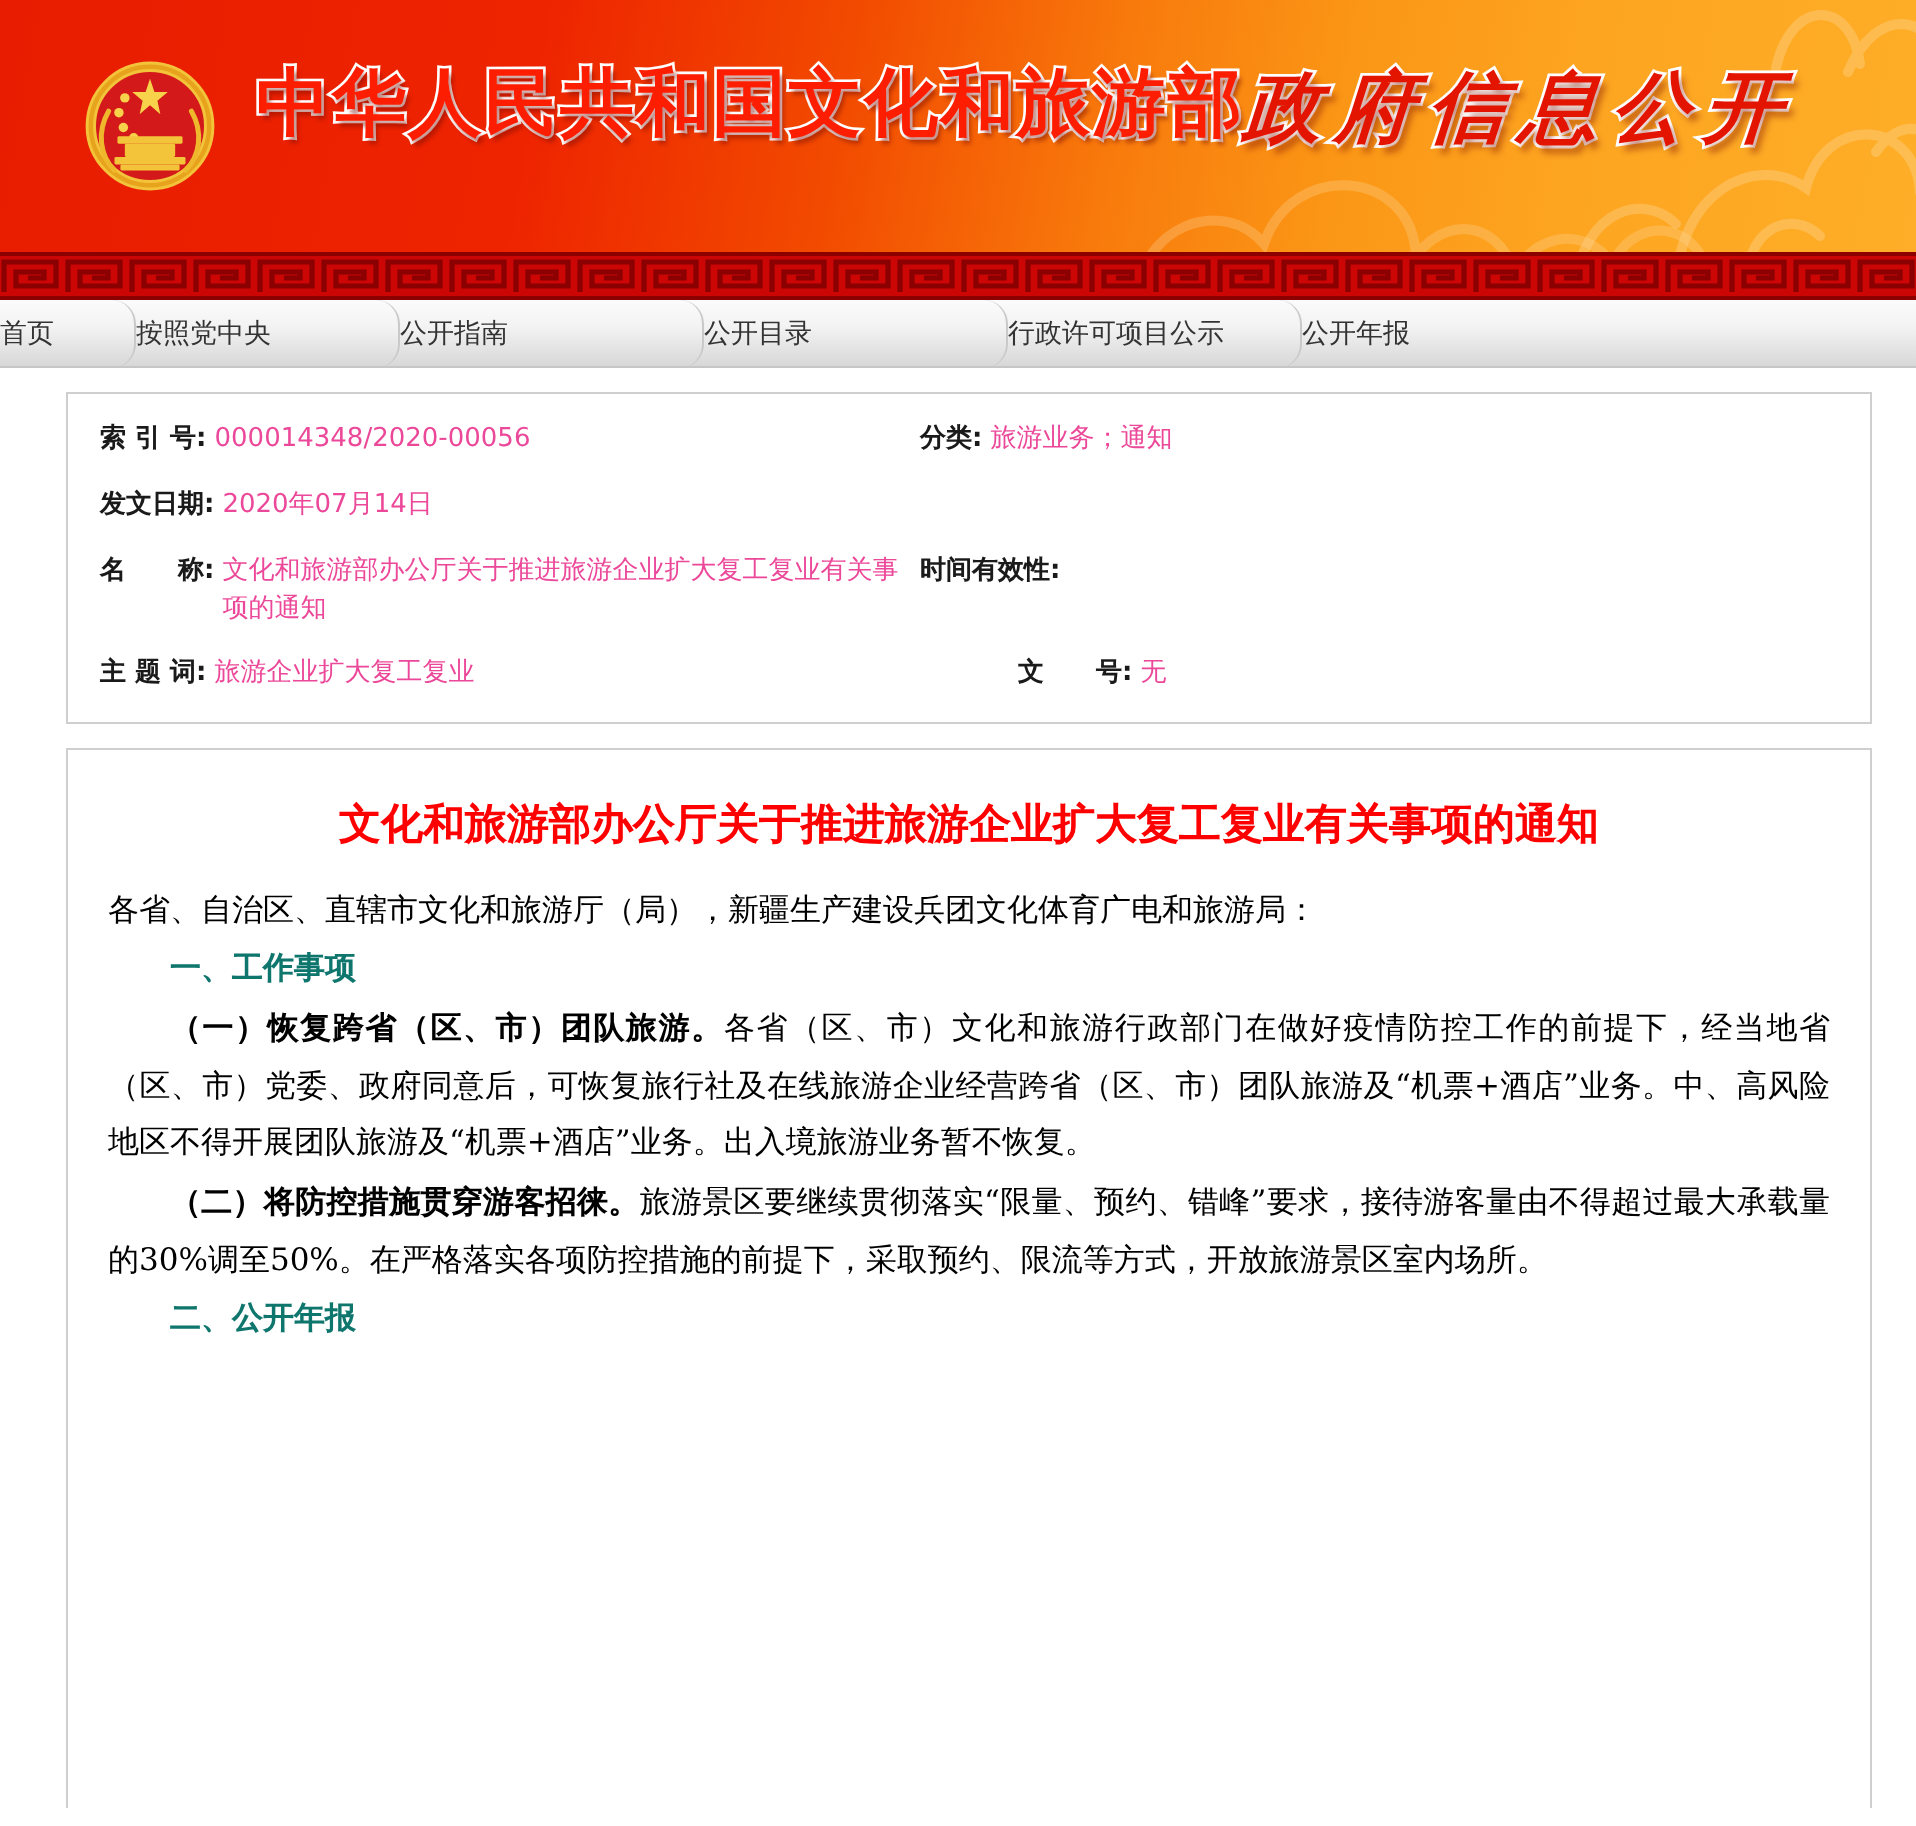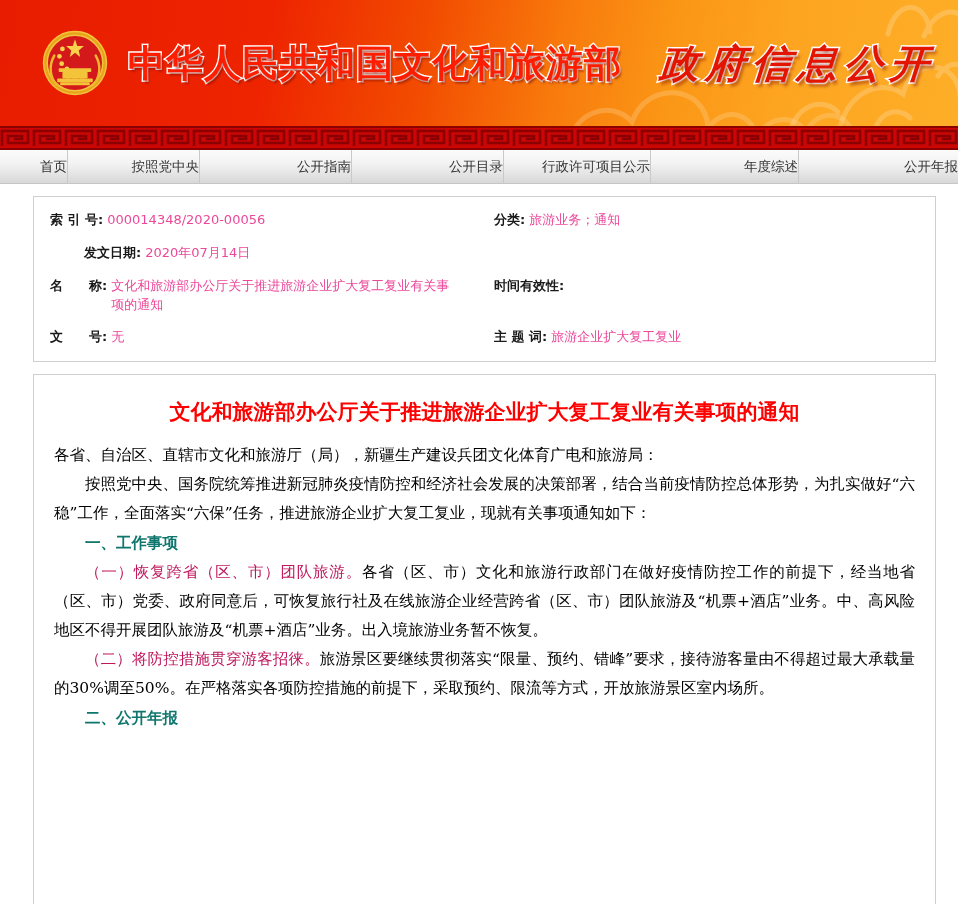--- a/index.html
+++ b/index.html
@@ -33,21 +33,21 @@
     opacity: .30;
     pointer-events: none;
   }
   .emblem {
     position: absolute; left: 38px; top: 26px;
     width: 74px; height: 74px;
   }
   .banner-title {
     position: absolute; left: 128px; top: 27px;
     height: 74px;
-    display: flex; align-items: center; gap: 38px;
+    display: flex; align-items: flex-start; 
     white-space: nowrap;
   }
   .banner-title .t1 {
     font-family: "DejaVu Serif", "Liberation Serif", serif;
     font-weight: bold;
     font-size: 37px;
     letter-spacing: 1px;
     color: #fd1d00;
     -webkit-text-stroke: 2.6px #ffffff;
     paint-order: stroke fill;
@@ -81,27 +81,28 @@
   .keystrip svg { display: block; }
 
   
   .navbar {
     width: 958px; height: 34px;
     display: flex;
     background: linear-gradient(180deg, #fbfbfb 0%, #f3f3f3 40%, #e3e3e3 75%, #d8d8d8 100%);
     border-bottom: 1px solid #c6c6c6;
   }
   .nav-item {
-    display: flex; align-items: center; justify-content: flex-end;
+    display: flex; align-items: center; justify-content: flex-start;
     height: 34px;
     font-size: 13.5px;
     color: #333333;
     border-right: 1px solid #c9c9c9;
     cursor: pointer;
     user-select: none;
+    border-radius: 12px;
   }
   .nav-item:last-child { border-right: none; }
   .nav-item:first-child { border-left: none; }
 
   
   .page {
     width: 958px;
     padding: 12px 22px 0 33px;
     background: #ffffff;
   }
@@ -116,21 +117,21 @@
     margin-bottom: 14px;
     font-size: 13px;
     line-height: 1.45;
   }
   .meta-row:last-child { margin-bottom: 2px; }
   .meta-col {
     display: flex;
     align-items: flex-start;
   }
   .meta-col.left  { width: 410px; flex: 0 0 410px; }
-  .meta-col.right { flex: 1 1 auto; margin-left: 34px; }
+  .meta-col.right { flex: 1 1 auto; }
   .meta-label {
     font-weight: bold;
     color: #1a1a1a;
     white-space: nowrap;
     margin-right: 4px;
   }
   .meta-value {
     color: #ec4899;
   }
   .meta-value.name {
@@ -157,21 +158,21 @@
   }
   .doc-body {
     font-family: "DejaVu Serif", "Liberation Serif", serif;
     font-size: 15.5px;
     color: #000000;
     line-height: 1.85;
     text-align: justify;
   }
   .doc-body p { margin: 0 0 1px 0; }
   .ind { text-indent: 2em; }
-  .rd  { color: #be185d; font-weight: normal; }
+  .rd  { color: #000000; font-weight: bold; }
   .navy{ color: #0f766e; font-weight: bold; }
 </style>
 </head>
 <body>
 
 <div class="banner">
 
   <svg class="banner-cloud" viewBox="0 0 330 180">
     <g fill="none" stroke="#ffdca0" stroke-width="5" stroke-linecap="round">
       <path d="M200 170 C200 120, 240 100, 265 118 C275 80, 320 84, 322 120"></path>
@@ -245,23 +246,20 @@
     </div>
   <div class="nav-item" style="width:152px">
       <span>公开指南</span>
     </div>
   <div class="nav-item" style="width:152px">
       <span>公开目录</span>
     </div>
   <div class="nav-item" style="width:147px">
       <span>行政许可项目公示</span>
     </div>
-  <div class="nav-item" style="width:148px">
-      <span>年度综述</span>
-    </div>
   <div class="nav-item" style="width:159px">
       <span>公开年报</span>
     </div>
 </div>
 
 <div class="page">
 
   <div class="meta-box">
 
     <div class="meta-row">
@@ -287,41 +285,40 @@
         <span class="meta-label">名　　称:</span>
         <span class="meta-value name">文化和旅游部办公厅关于推进旅游企业扩大复工复业有关事项的通知</span>
       </div>
       <div class="meta-col right">
         <span class="meta-label">时间有效性:</span>
         <span class="meta-value"></span>
       </div>
     </div>
 
     <div class="meta-row">
+      <div class="meta-col right">
+        <span class="meta-label">主 题 词:</span>
+        <span class="meta-value">旅游企业扩大复工复业</span>
+      </div>
       <div class="meta-col left">
         <span class="meta-label">文　　号:</span>
         <span class="meta-value">无</span>
       </div>
-      <div class="meta-col right">
-        <span class="meta-label">主 题 词:</span>
-        <span class="meta-value">旅游企业扩大复工复业</span>
-      </div>
     </div>
 
   </div>
 
   <div class="content-box">
 
     <div class="doc-title">文化和旅游部办公厅关于推进旅游企业扩大复工复业有关事项的通知</div>
 
     <div class="doc-body">
 
       <p>各省、自治区、直辖市文化和旅游厅（局），新疆生产建设兵团文化体育广电和旅游局：</p>
 
-      <p class="ind">按照党中央、国务院统筹推进新冠肺炎疫情防控和经济社会发展的决策部署，结合当前疫情防控总体形势，为扎实做好“六稳”工作，全面落实“六保”任务，推进旅游企业扩大复工复业，现就有关事项通知如下：</p>
 
       <p class="ind navy">一、工作事项</p>
 
       <p class="ind"><span class="rd">（一）恢复跨省（区、市）团队旅游。</span><span>各省（区、市）文化和旅游行政部门在做好疫情防控工作的前提下，经当地省（区、市）党委、政府同意后，可恢复旅行社及在线旅游企业经营跨省（区、市）团队旅游及“机票+酒店”业务。中、高风险地区不得开展团队旅游及“机票+酒店”业务。出入境旅游业务暂不恢复。</span></p>
 
       <p class="ind"><span class="rd">（二）将防控措施贯穿游客招徕。</span><span>旅游景区要继续贯彻落实“限量、预约、错峰”要求，接待游客量由不得超过最大承载量的30%调至50%。在严格落实各项防控措施的前提下，采取预约、限流等方式，开放旅游景区室内场所。</span></p>
 
       <p class="ind navy">二、公开年报</p>
 
 

